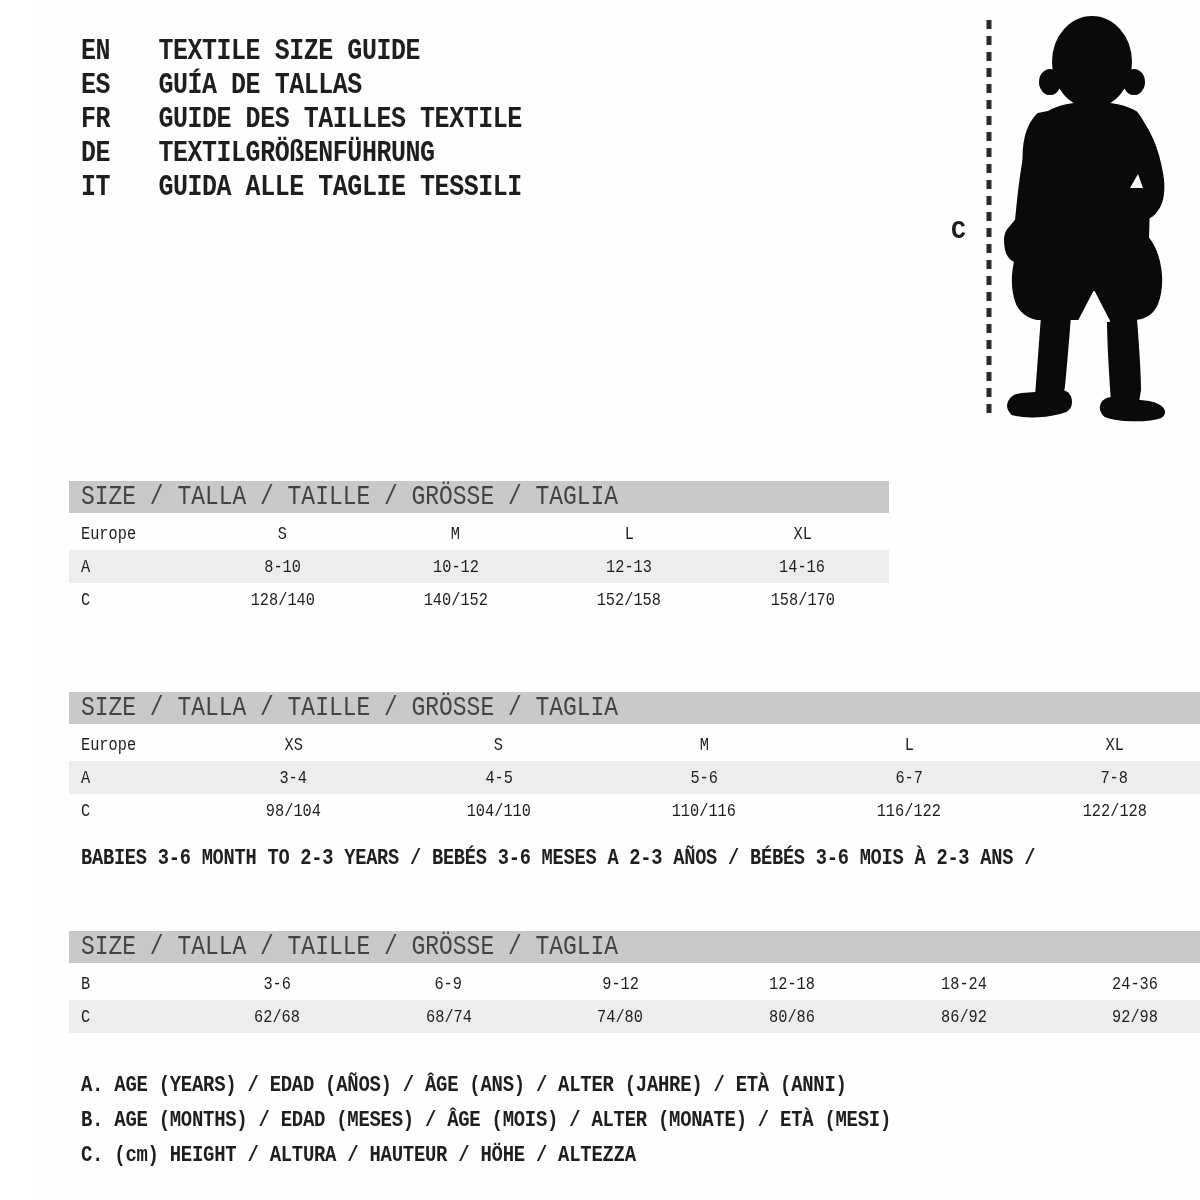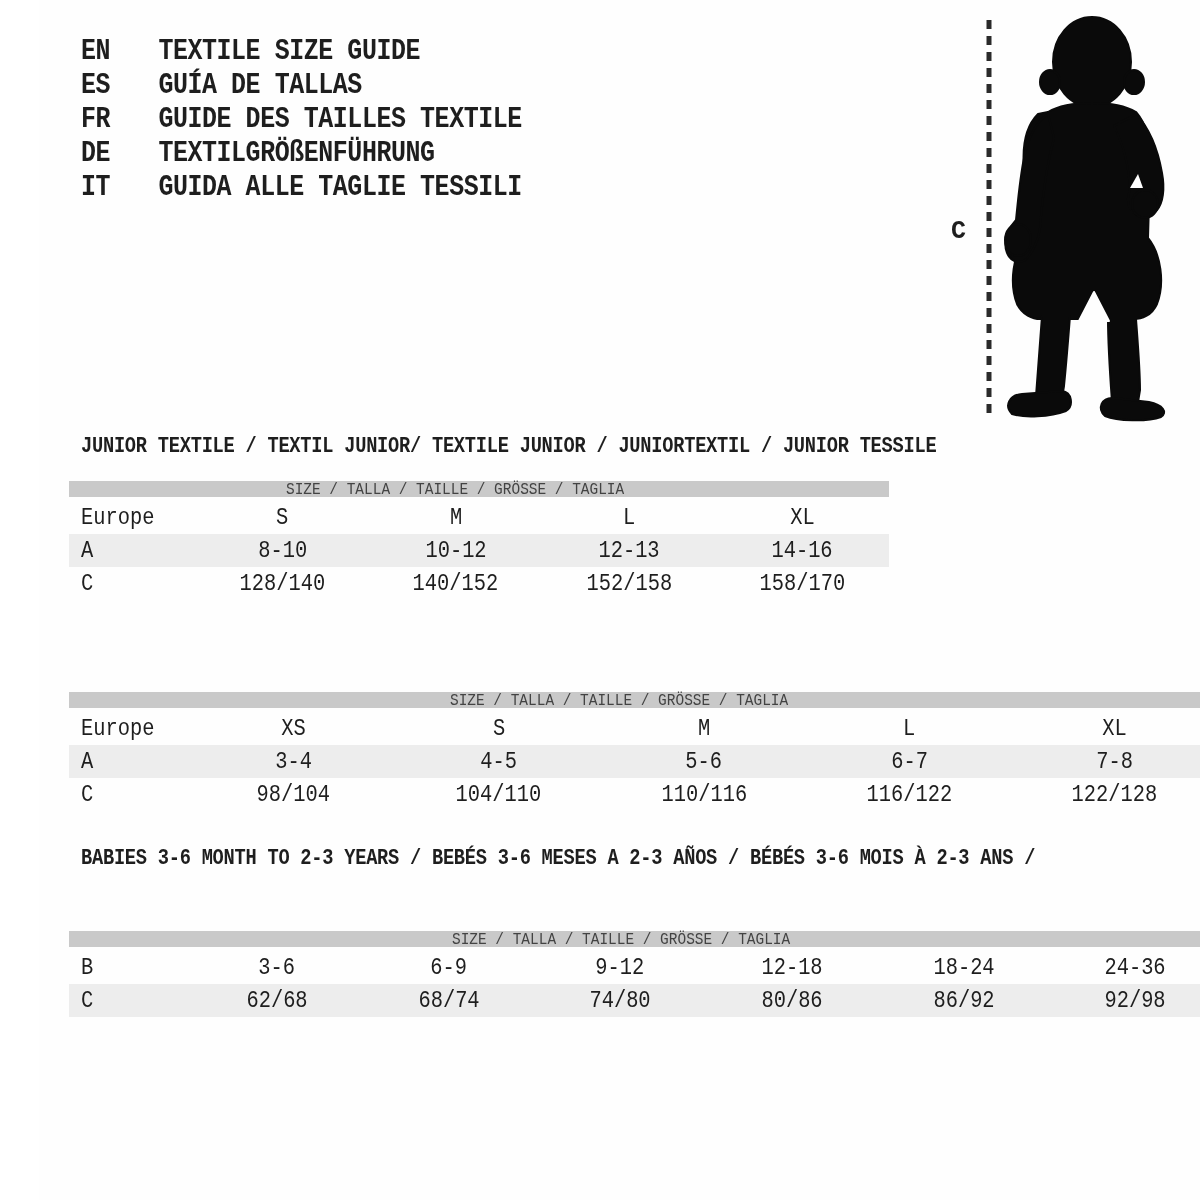--- a/index.html
+++ b/index.html
@@ -26,24 +26,24 @@
   .figure-area { position:absolute; left:900px; top:14px; width:250px; height:410px; }
   .c-label { position:absolute; left:912px; top:217px; font-size:25px; font-weight:700; }
 
   
   .sec-title { position:absolute; font-size:22px; font-weight:700; letter-spacing:-0.3px;
                line-height:37px; white-space:nowrap; }
   .sec-title sub { font-size:0.62em; vertical-align:-0.25em; }
 
   
   .sizetable { position:absolute; }
-  .bar { height:16px; background:var(--bar-bg,#c9c9c9); display:flex; align-items:center;
+  .bar { height:32px; background:var(--bar-bg,#c9c9c9); display:flex; align-items:center;
          padding-left:12px; box-sizing:border-box; margin-bottom:4px;
-         font-size:17px; color:var(--bar-text,#434343); white-space:nowrap;justify-content:center; }
-  .trow { display:flex; height:33px; align-items:center; font-size:24px; }
+         font-size:27px; color:var(--bar-text,#434343); white-space:nowrap; }
+  .trow { display:flex; height:33px; align-items:center; font-size:18px; }
   .trow.alt { background:var(--alt-bg,#ededed); }
   .tcell { flex:1; text-align:center; }
   .tcell.label { flex:0 0 110px; text-align:left; padding-left:12px; }
   #junior-table .tcell.label { flex:0 0 115px; }
 
   
   .legend { position:absolute; left:42px; top:1068px; }
   .legend-line { height:35px; display:flex; align-items:center;
                  font-size:22px; font-weight:700; letter-spacing:-0.3px;
                  transform:scaleX(0.86); transform-origin:left center; white-space:nowrap; }
@@ -93,23 +93,20 @@
         <path d="M 40,300 L 68,300 C 66,326 64,350 62,370 L 60,382 L 34,380 C 36,352 38,326 40,300 Z"></path>
         <path d="M 10,398 C 2,390 7,379 20,378 L 60,375 C 70,376 72,390 64,395 C 48,401 22,402 10,398 Z"></path>
         <path d="M 106,303 L 134,303 C 136,330 138,354 138,374 L 136,386 L 110,386 C 108,358 106,331 106,303 Z"></path>
         <path d="M 103,400 C 95,393 99,381 112,382 L 147,386 C 161,389 166,396 159,401 C 145,406 115,405 103,400 Z"></path>
         <path d="M 77,305 L 92,276 L 107,305 Z" fill="#fefefe" stroke="#fefefe"></path>
         <path d="M 128,172 L 136,158 L 141,172 Z" fill="#fefefe" stroke="none"></path>
       </g>
     </svg>
   </div>
 
-  <div class="sec-title" style="left:42px; top:428px;">
-    <span class="cx cxl">JUNIOR TEXTILE / TEXTIL JUNIOR/ TEXTILE JUNIOR / JUNIORTEXTIL / JUNIOR TESSILE</span>
-  </div>
   <div class="sizetable" id="junior-table" style="left:30px; top:481px; width:820px;">
     <div class="bar">
       <span class="cx cxl">SIZE / TALLA / TAILLE / GRÖSSE / TAGLIA</span>
     </div>
     <div class="tbody">
         <div class="trow">
           <div class="tcell label"><span class="cx cxl">Europe</span></div>
           <div class="tcell"><span class="cx">S</span></div>
           <div class="tcell"><span class="cx">M</span></div>
           <div class="tcell"><span class="cx">L</span></div>
@@ -186,14 +183,19 @@
           <div class="tcell"><span class="cx">62/68</span></div>
           <div class="tcell"><span class="cx">68/74</span></div>
           <div class="tcell"><span class="cx">74/80</span></div>
           <div class="tcell"><span class="cx">80/86</span></div>
           <div class="tcell"><span class="cx">86/92</span></div>
           <div class="tcell"><span class="cx">92/98</span></div>
         </div>
       </div>
   </div>
 
+  <div class="legend">
+    <div class="legend-line">A. AGE (YEARS) / EDAD (AÑOS) / ÂGE (ANS) / ALTER (JAHRE) / ETÀ (ANNI)</div>
+    <div class="legend-line">B. AGE (MONTHS) / EDAD (MESES) / ÂGE (MOIS) / ALTER (MONATE) / ETÀ (MESI)</div>
+    <div class="legend-line">C. (cm) HEIGHT / ALTURA / HAUTEUR / HÖHE / ALTEZZA</div>
+  </div>
 
 </div>
 
 </body></html>

